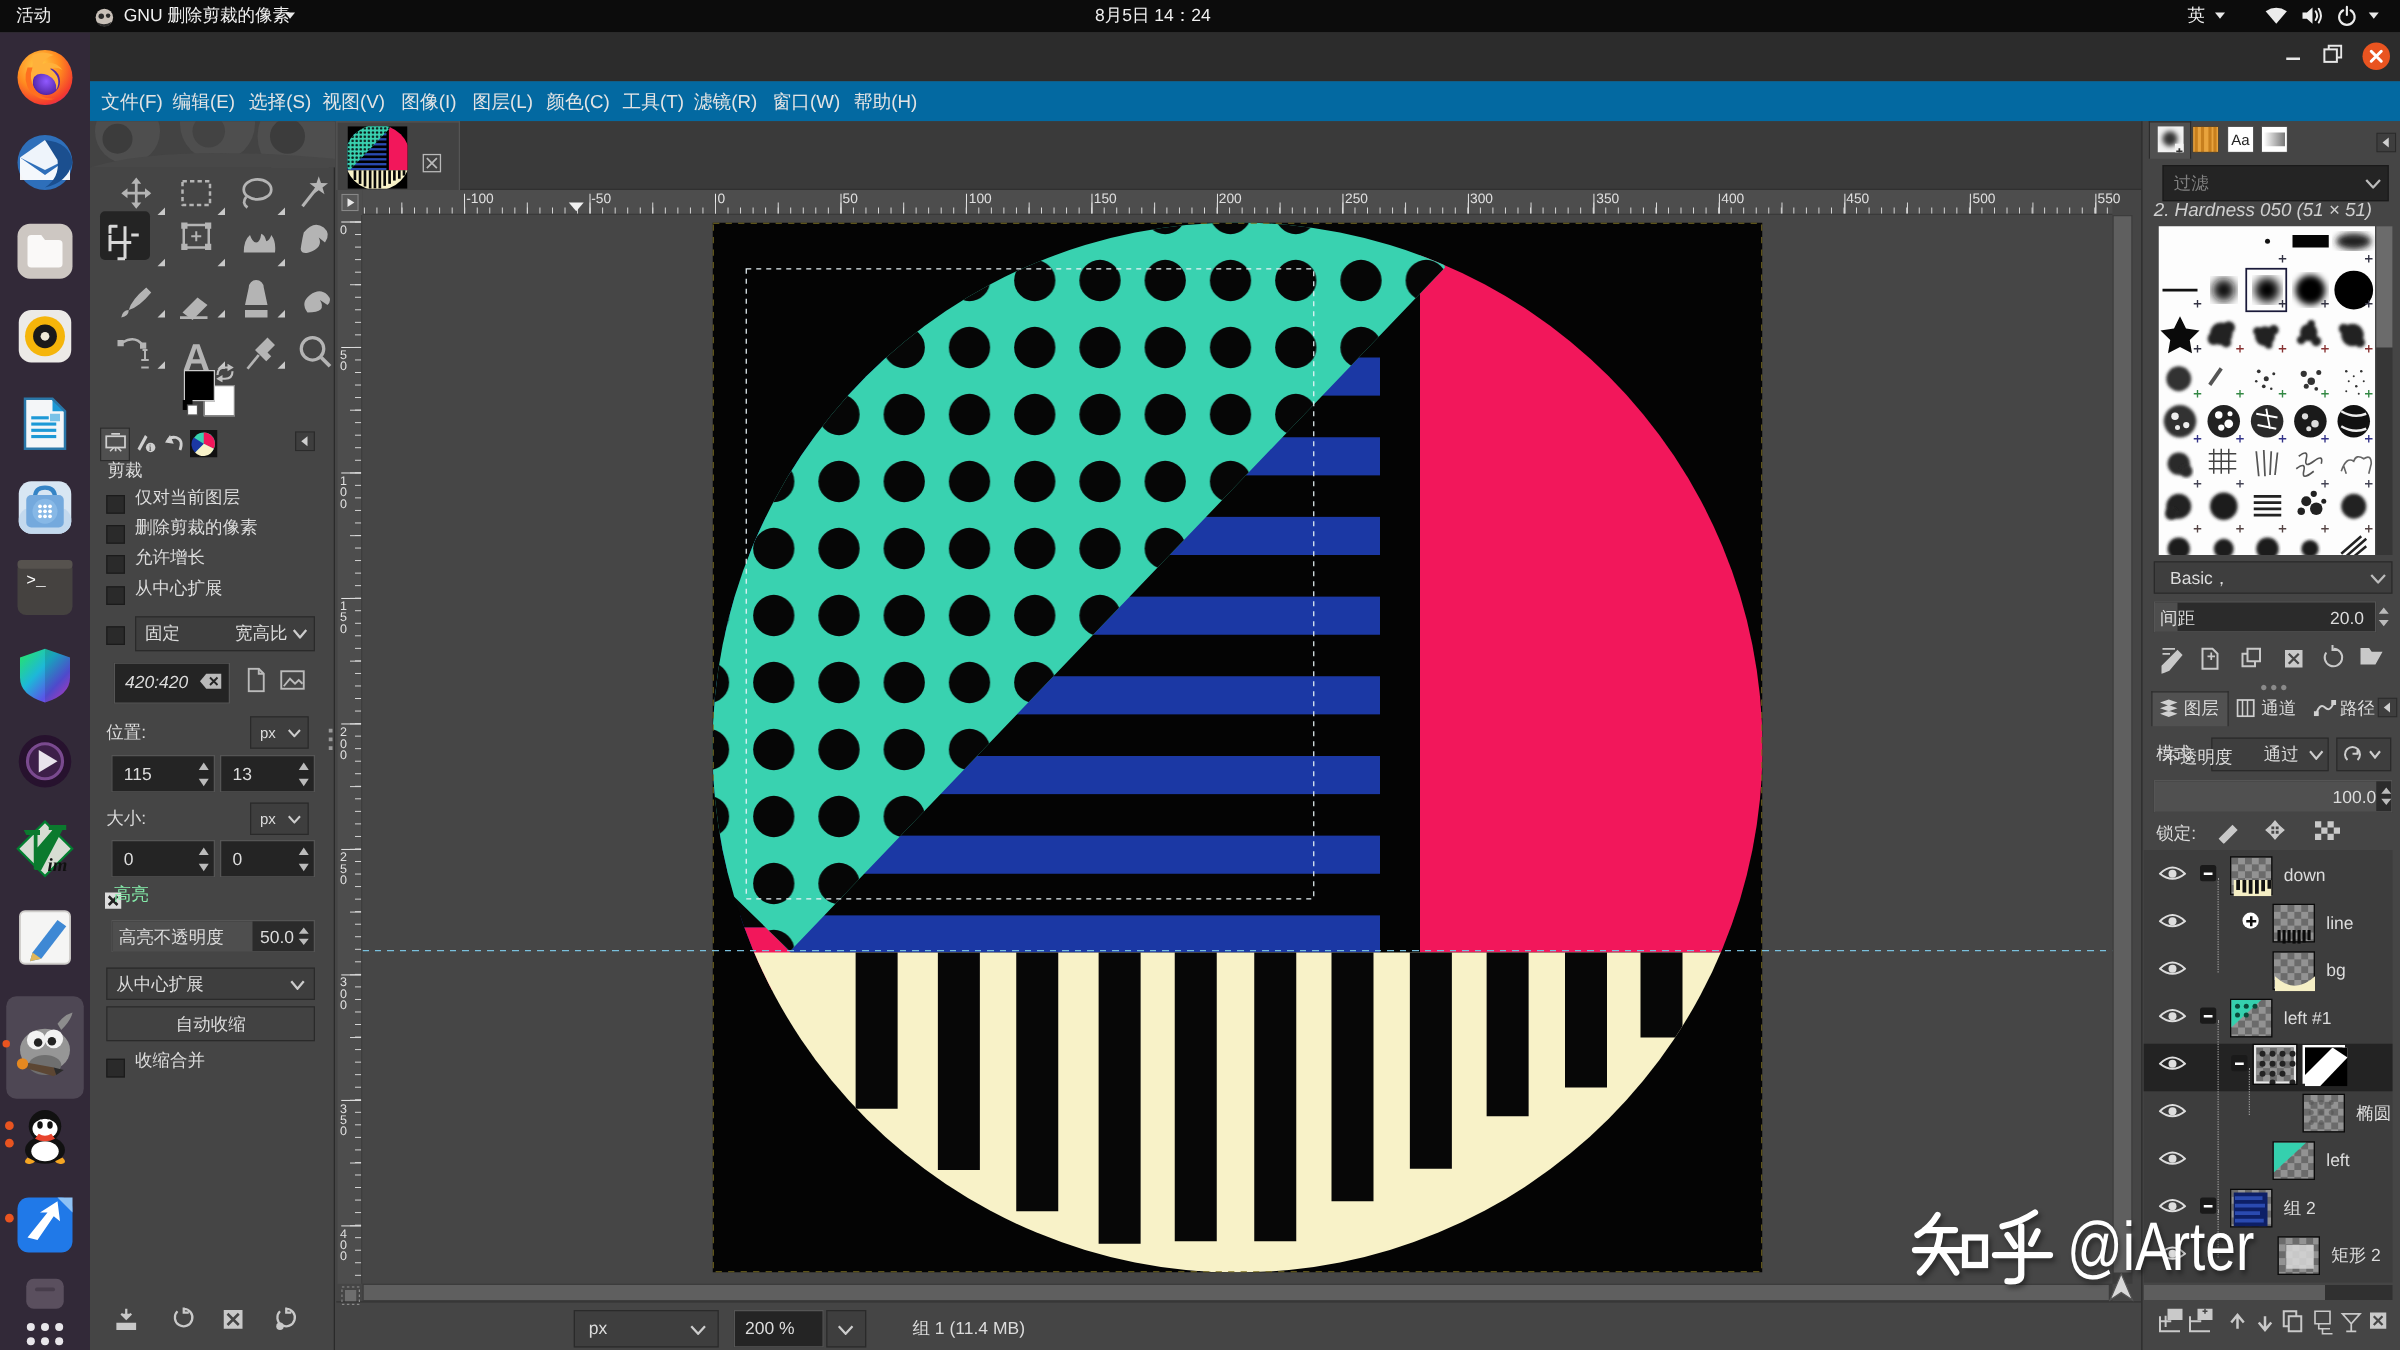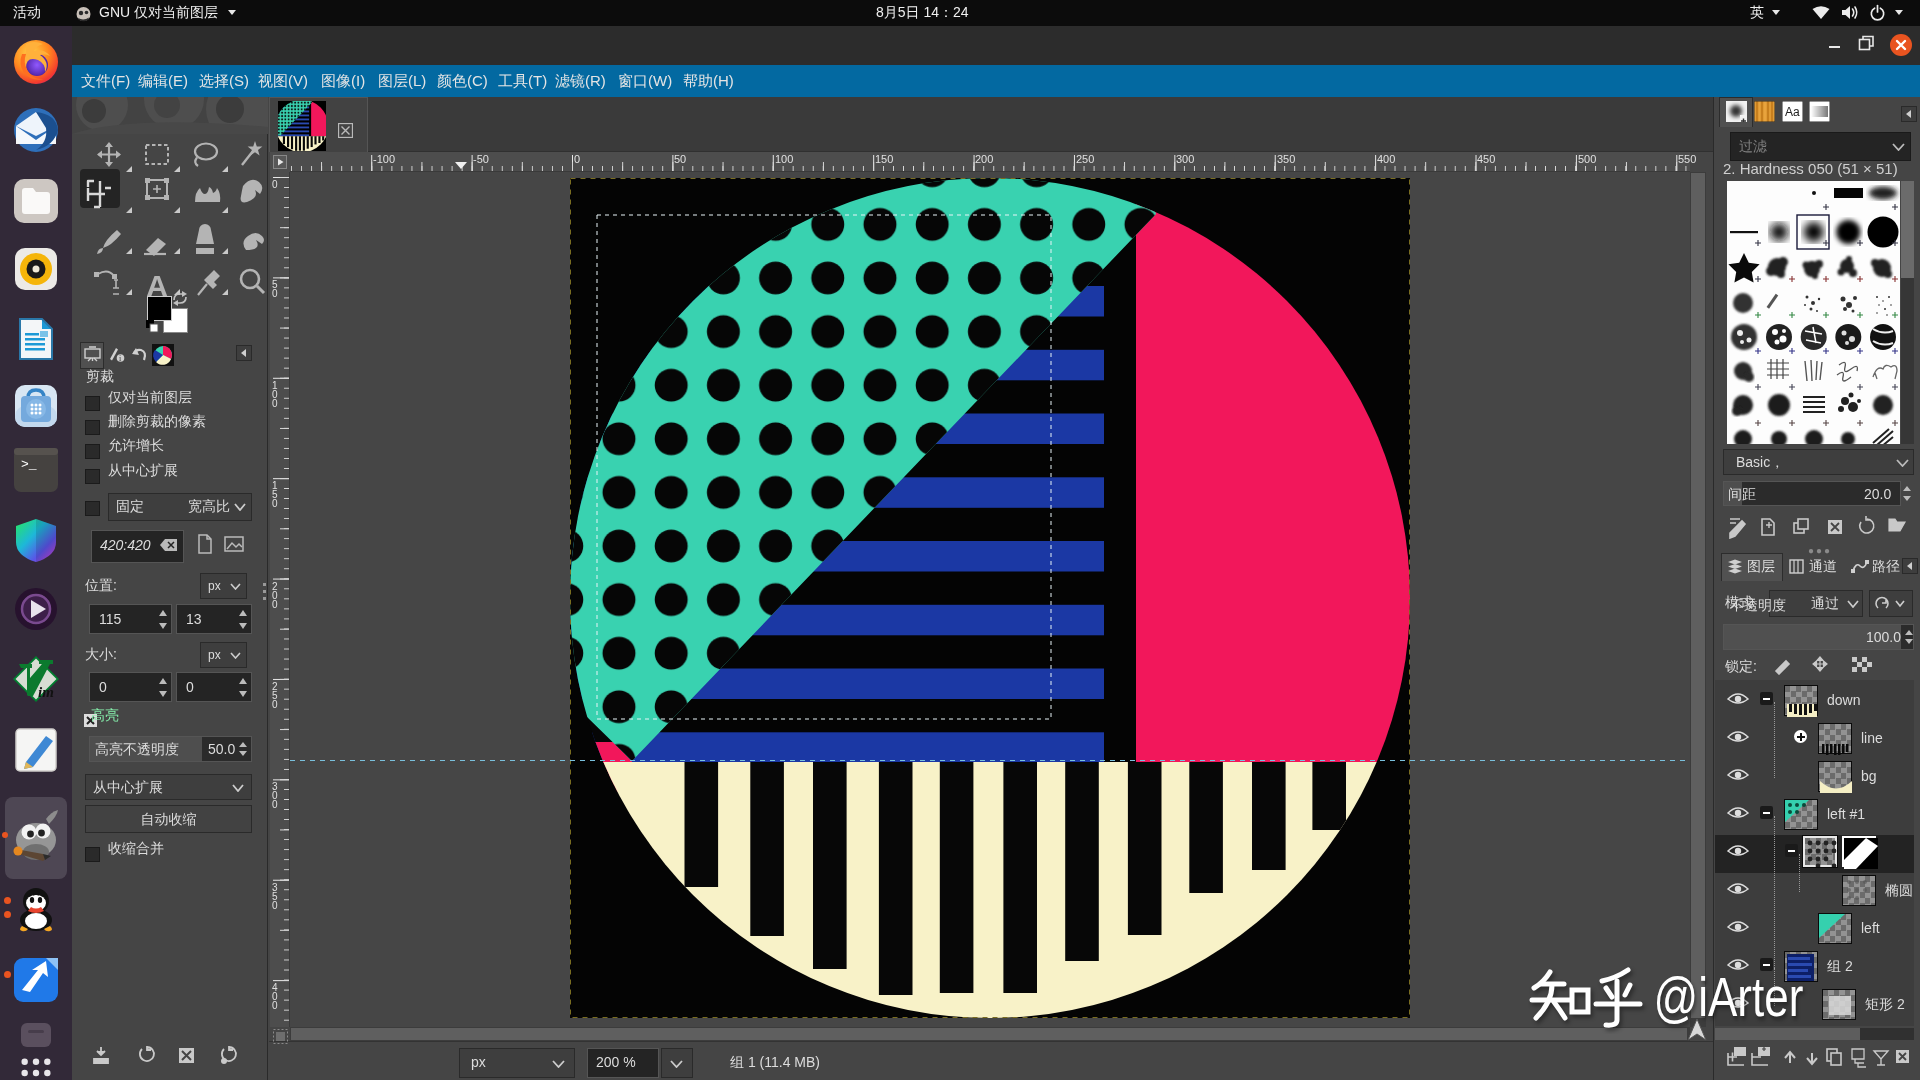--- a/index.html
+++ b/index.html
@@ -39,21 +39,21 @@
 <div id="stage">
 
 <div class="abs" id="topbar">
   <div class="it" style="left:13px">活动</div>
   <svg class="it" style="left:75px;top:5px" width="17" height="17" viewBox="0 0 17 17">
         <circle cx="8.5" cy="9" r="7" fill="#c8c0b8"></circle>
         <circle cx="6" cy="8" r="2.2" fill="#2a2a2a"></circle>
         <circle cx="11.5" cy="7.5" r="1.8" fill="#2a2a2a"></circle>
         <path d="M3 13 Q8.5 16 14 12.5 L13 15 Q8.5 17.5 4 15 Z" fill="#2a2a2a"></path>
       </svg>
-  <div class="it" style="left:99px">GNU 仅对当前图层</div>
+  <div class="it" style="left:99px">GNU 删除剪裁的像素</div>
   <div class="it" style="left:228px;top:10px;width:0;height:0;border:4px solid transparent;border-top:5px solid #e8e8e8"></div>
   <div class="it" style="left:876px">8月5日  14：24</div>
   <div class="it" style="left:1750px">英</div>
   <div class="it" style="left:1772px;top:10px;width:0;height:0;border:4px solid transparent;border-top:5px solid #e8e8e8"></div>
   <svg class="it" style="left:1812px;top:5px" width="18" height="16" viewBox="0 0 18 14">
         <path d="M9 13 L0.5 3 Q9 -2.5 17.5 3 Z" fill="#ececec"></path>
       </svg>
   <svg class="it" style="left:1841px;top:4px" width="19" height="17" viewBox="0 0 19 17">
         <path d="M1 6 h3.5 L9 2 v13 L4.5 11 H1 Z" fill="#ececec"></path>
         <path d="M11.5 5 Q14 8.5 11.5 12 M14 3 Q17.5 8.5 14 14" stroke="#ececec" stroke-width="1.6" fill="none" stroke-linecap="round"></path>
@@ -647,21 +647,21 @@
   <svg style="position:absolute;left:187px;top:9px" width="16" height="16" viewBox="0 0 16 16">
         <rect x="0.5" y="0.5" width="15" height="15" fill="#3e3e3e" stroke="#2a2a2a"></rect>
         <path d="M10 4 L5 8 l5 4Z" fill="#cfcfcf"></path>
       </svg>
 
   <div style="position:absolute;left:16px;top:35px;width:181px;height:29px;background:#242424;border:1px solid #1a1a1a"></div>
   <div class="txt" style="left:25px;top:41px;color:#808080">过滤</div>
   <svg style="position:absolute;left:178px;top:46px" width="13" height="8">
         <path d="M1 1 L6.5 7 L12 1" stroke="#bbb" stroke-width="1.8" fill="none"></path>
       </svg>
-  <div class="txt" style="left:9px;top:63px;color:#cfcfcf;font-size:15px">2. Hardness 050 (51 × 51)</div>
+  <div class="txt" style="left:9px;top:63px;font-style:italic;color:#cfcfcf;font-size:15px">2. Hardness 050 (51 × 51)</div>
 
   <div style="position:absolute;left:13px;top:84px;width:173px;height:263px;background:#fdfdfd"></div>
   <svg style="position:absolute;left:13px;top:84px" width="173" height="263" viewBox="0 0 173 263">
     <defs>
       <filter id="b1">
             <feGaussianBlur stdDeviation="1.2"></feGaussianBlur>
           </filter>
       <filter id="b2">
             <feGaussianBlur stdDeviation="2.6"></feGaussianBlur>
           </filter>

